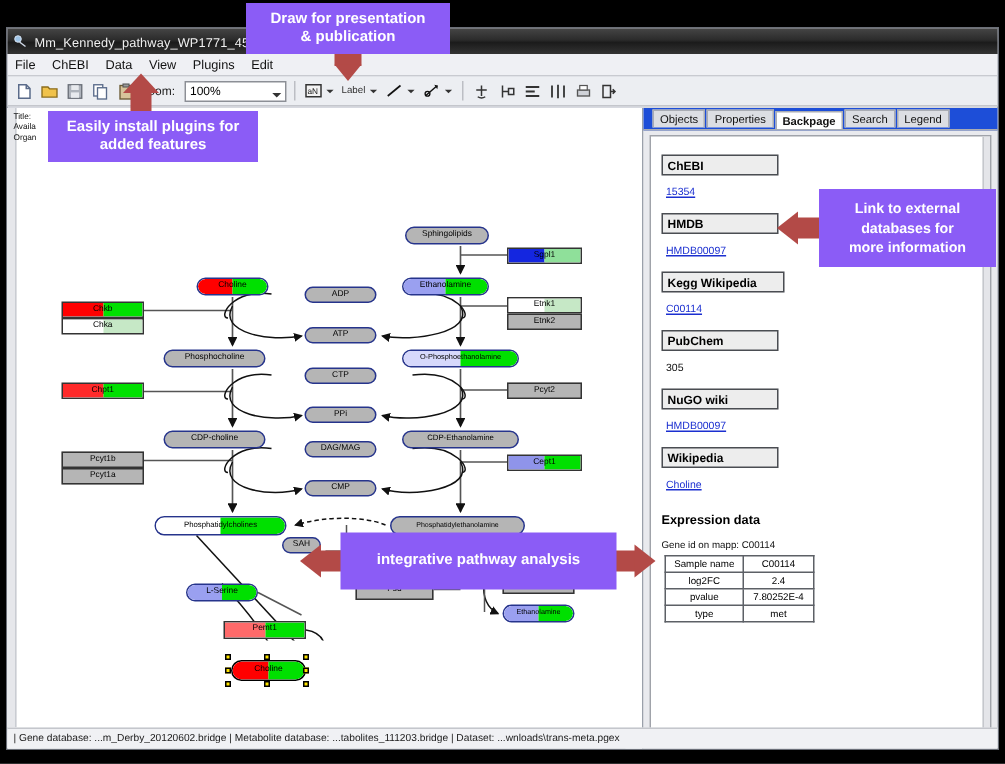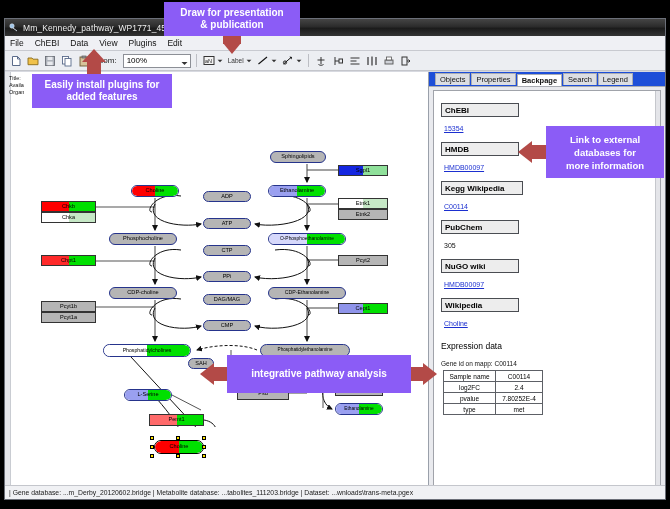--- a/index.html
+++ b/index.html
@@ -105,21 +105,21 @@
   .panel-body { position: absolute; left: 4px; top: 18px; right: 4px; bottom: 3px; background: #fff; border:1px solid #a0a3aa; overflow: hidden;}
   .pb-inner { position:absolute; left:7px; top:5px; right:8px; bottom:0; }
   .sect-hdr {
     width: 78px; height: 14px; border: 1px solid #4a4d52; background: #ededed;
     font-size: 8px; font-weight: bold; color: #000; display: flex; align-items: center; padding-left: 3px;
     margin-top: 7px;
   }
   .sect-hdr.wide { width: 82px; }
   .link { font-size: 7px; color: #1b2fd0; text-decoration: underline; margin: 4px 0 0 3px; display:inline-block;}
   .plain { font-size: 7px; color: #111; margin: 4px 0 0 3px; display:inline-block;}
-  .exp-title { font-size: 8.5px; font-weight: normal; margin-top: 11px; color:#000;}
+  .exp-title { font-size: 8.5px; font-weight: bold; margin-top: 11px; color:#000;}
   .gid { font-size: 6.5px; margin-top: 9px; color: #111; }
   table.exp { border-collapse: collapse; margin-top: 3px; margin-left: 2px; }
   table.exp td { border: 1px solid #5d6066; font-size: 6.5px; text-align: center; padding: 1.5px 2px; height: 11px;}
   table.exp td.k { width: 52px; }
   table.exp td.v { width: 47px; }
 
   
   .vscroll-r { position:absolute; right:0; top:0; bottom:0; width:5px; background:#e4e5e9; border-left:1px solid #c5c7cc;}
 
   

